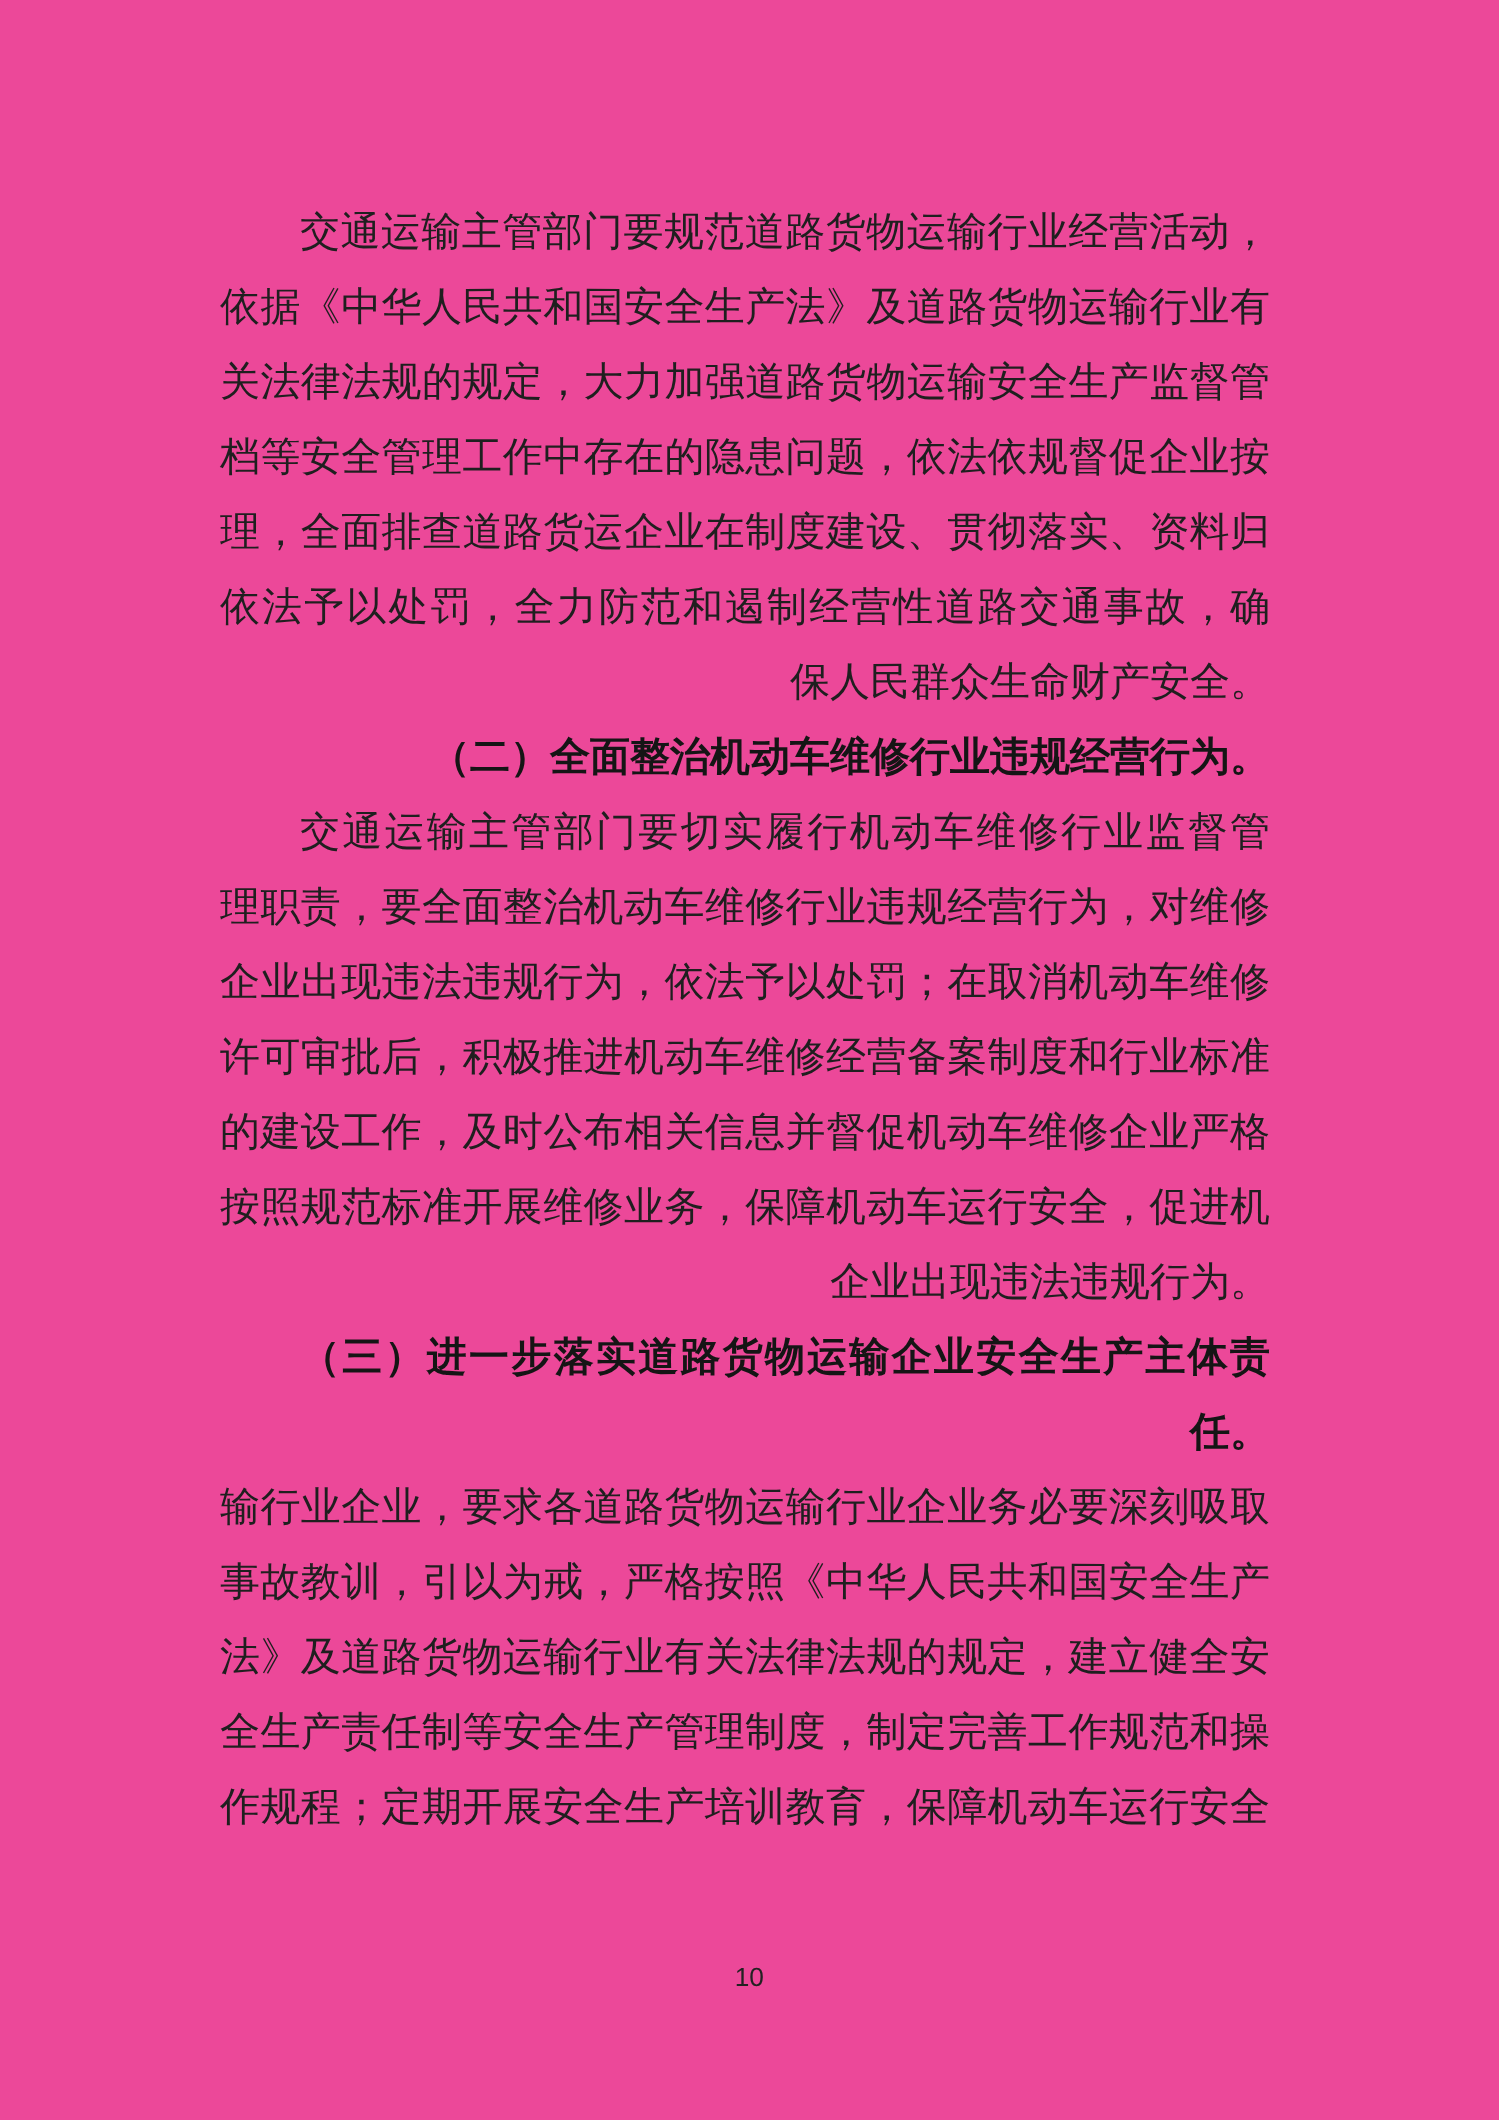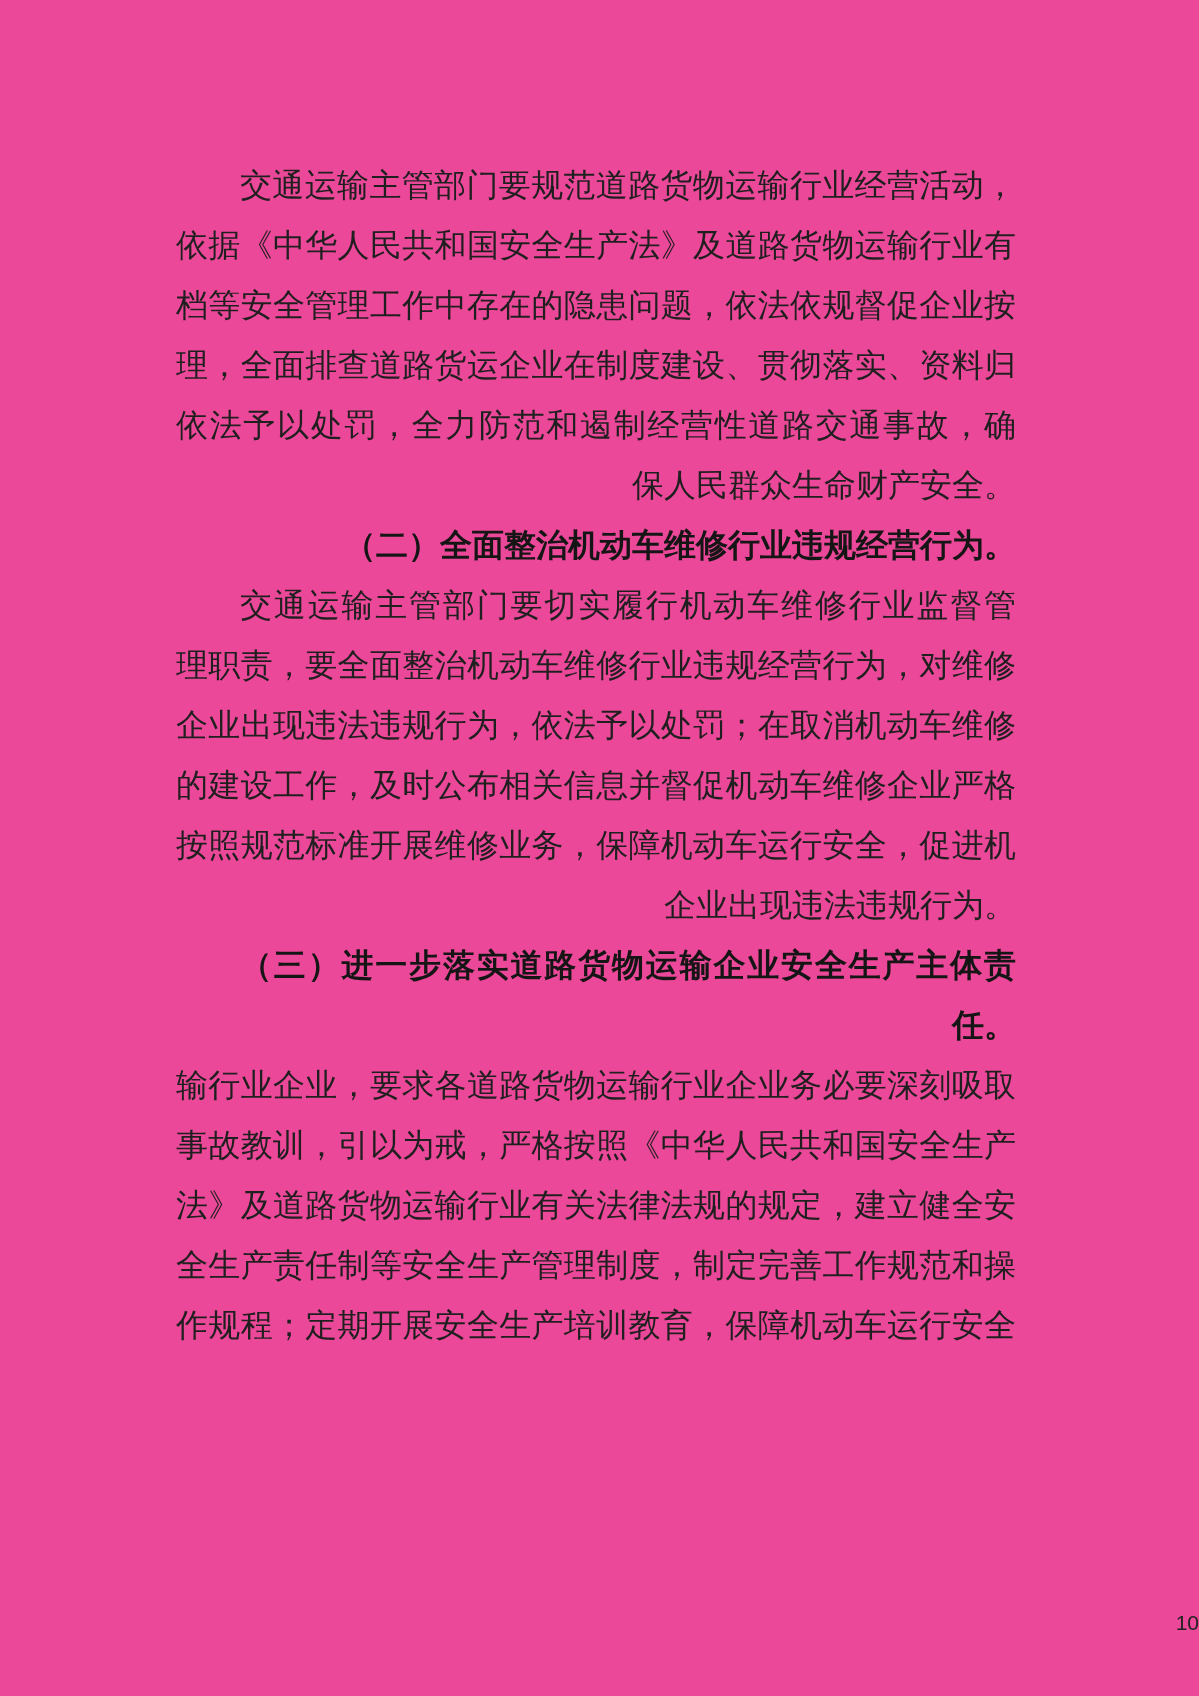--- a/index.html
+++ b/index.html
@@ -36,45 +36,47 @@
   }
   .line.indent {
     text-indent: 2em;
   }
   .line.bold {
     font-weight: bold;
     color: #151515;
   }
   .footer {
     position: absolute;
-    top: 1608px;
+    top: 1568px;
     left: 0;
     width: 100%;
-    text-align: right;
+    text-align: center;
     font-family: "Liberation Sans", "DejaVu Sans", sans-serif;
     font-size: 21px;
     line-height: 30px;
     color: #222222;
   }
 </style>
 </head>
 <body>
 
 <div class="page">
   <div class="content" id="body-lines">
       <div class="line justify indent">交通运输主管部门要规范道路货物运输行业经营活动，</div>
       <div class="line justify">依据《中华人民共和国安全生产法》及道路货物运输行业有</div>
+      <div class="line justify">关法律法规的规定，大力加强道路货物运输安全生产监督管</div>
       <div class="line justify">档等安全管理工作中存在的隐患问题，依法依规督促企业按</div>
       <div class="line justify">理，全面排查道路货运企业在制度建设、贯彻落实、资料归</div>
       <div class="line justify">依法予以处罚，全力防范和遏制经营性道路交通事故，确</div>
       <div class="line">保人民群众生命财产安全。</div>
       <div class="line indent bold">（二）全面整治机动车维修行业违规经营行为。</div>
       <div class="line justify indent">交通运输主管部门要切实履行机动车维修行业监督管</div>
       <div class="line justify">理职责，要全面整治机动车维修行业违规经营行为，对维修</div>
       <div class="line justify">企业出现违法违规行为，依法予以处罚；在取消机动车维修</div>
+      <div class="line justify">许可审批后，积极推进机动车维修经营备案制度和行业标准</div>
       <div class="line justify">的建设工作，及时公布相关信息并督促机动车维修企业严格</div>
       <div class="line justify">按照规范标准开展维修业务，保障机动车运行安全，促进机</div>
       <div class="line">企业出现违法违规行为。</div>
       <div class="line justify indent bold">（三）进一步落实道路货物运输企业安全生产主体责</div>
       <div class="line bold">任。</div>
       <div class="line justify">输行业企业，要求各道路货物运输行业企业务必要深刻吸取</div>
       <div class="line justify">事故教训，引以为戒，严格按照《中华人民共和国安全生产</div>
       <div class="line justify">法》及道路货物运输行业有关法律法规的规定，建立健全安</div>
       <div class="line justify">全生产责任制等安全生产管理制度，制定完善工作规范和操</div>
       <div class="line justify">作规程；定期开展安全生产培训教育，保障机动车运行安全</div>

